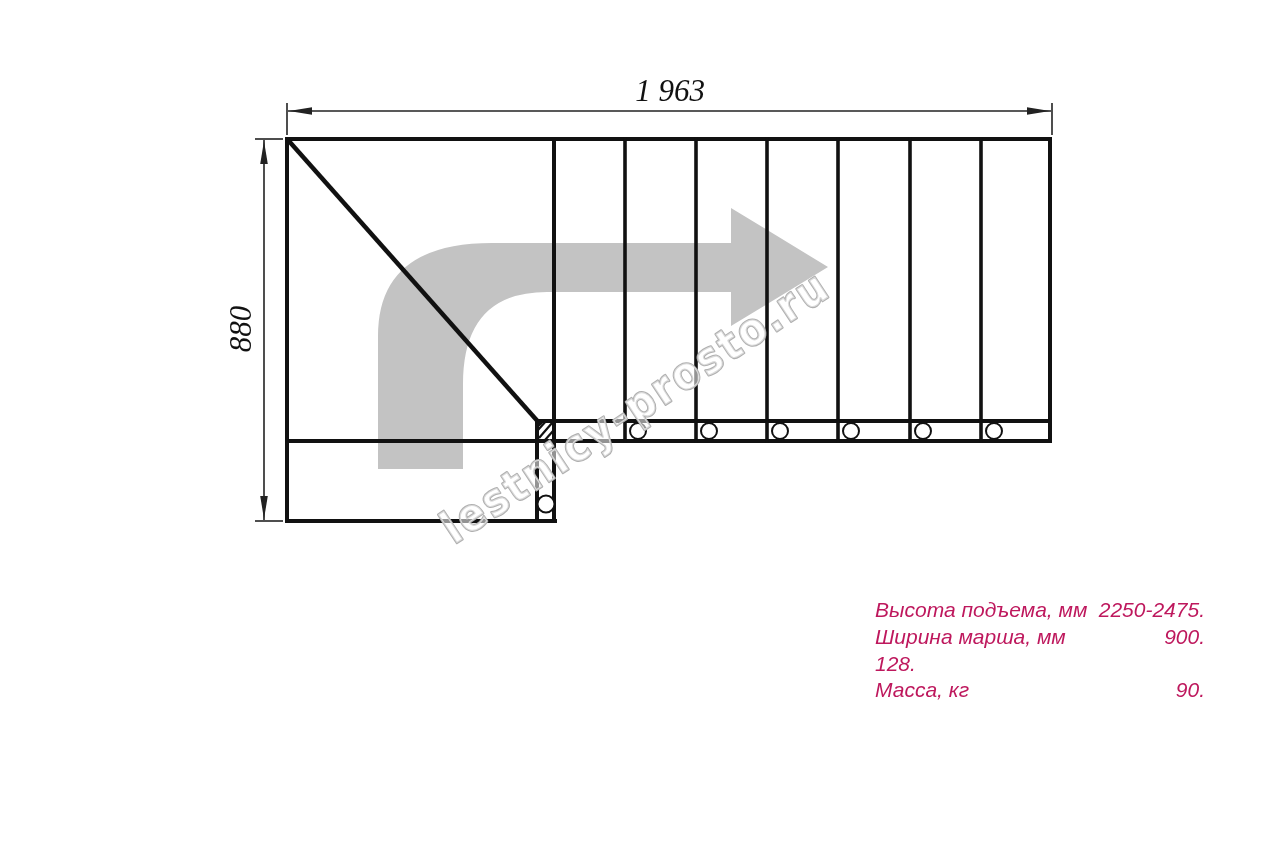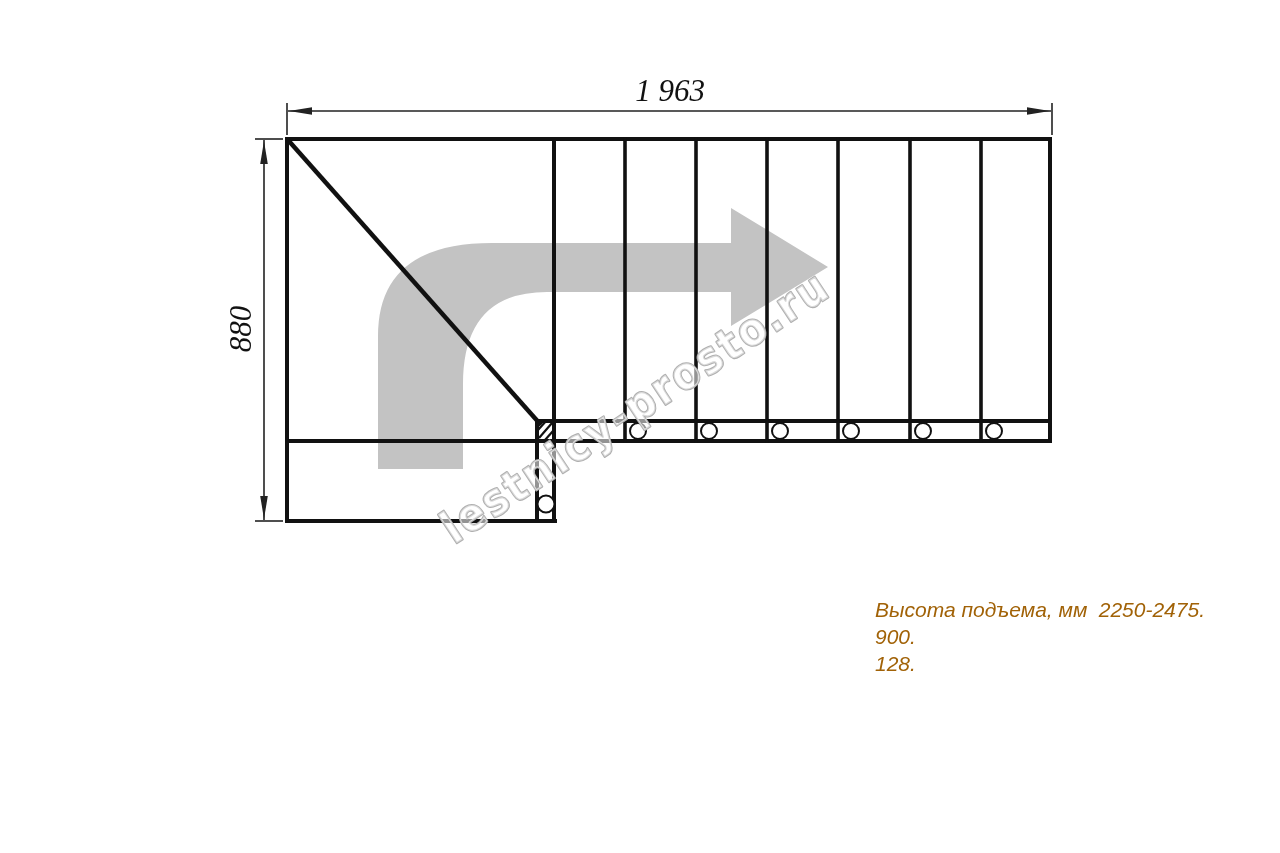--- a/index.html
+++ b/index.html
@@ -41,21 +41,21 @@
     stroke-linecap: round;
   }
   .spec-table {
     position: absolute;
     left: 875px;
     top: 597px;
     width: 330px;
     font-family: "Liberation Sans", sans-serif;
     font-style: italic;
     font-size: 21px;
-    color: #a16207;
+    color: #be185d;
   }
   .spec-row {
     display: flex;
     justify-content: space-between;
     align-items: baseline;
     height: 26.8px;
     line-height: 26.8px;
     white-space: nowrap;
   }
   .spec-label { text-align: left; }
@@ -143,20 +143,25 @@
 
     <text class="watermark" transform="translate(454,545) rotate(-33.5)" textLength="455" lengthAdjust="spacingAndGlyphs" stroke-width="2.2" fill="rgba(255,255,255,0.55)" stroke="#b0b0b0">lestnicy-prosto.ru</text>
   </svg>
 
   <div class="spec-table">
     <div class="spec-row">
       <span class="spec-label">Высота подъема, мм</span>
       <span class="spec-value">2250-2475.</span>
     </div>
     <div class="spec-row">
+      <span class="spec-label">Ширина марша, мм</span>
       <span class="spec-value">900.</span>
     </div>
     <div class="spec-row">
       <span class="spec-value">128.</span>
+    </div>
+    <div class="spec-row">
+      <span class="spec-label">Масса, кг</span>
+      <span class="spec-value">90.</span>
     </div>
   </div>
 
 </div>
 
 </body></html>

